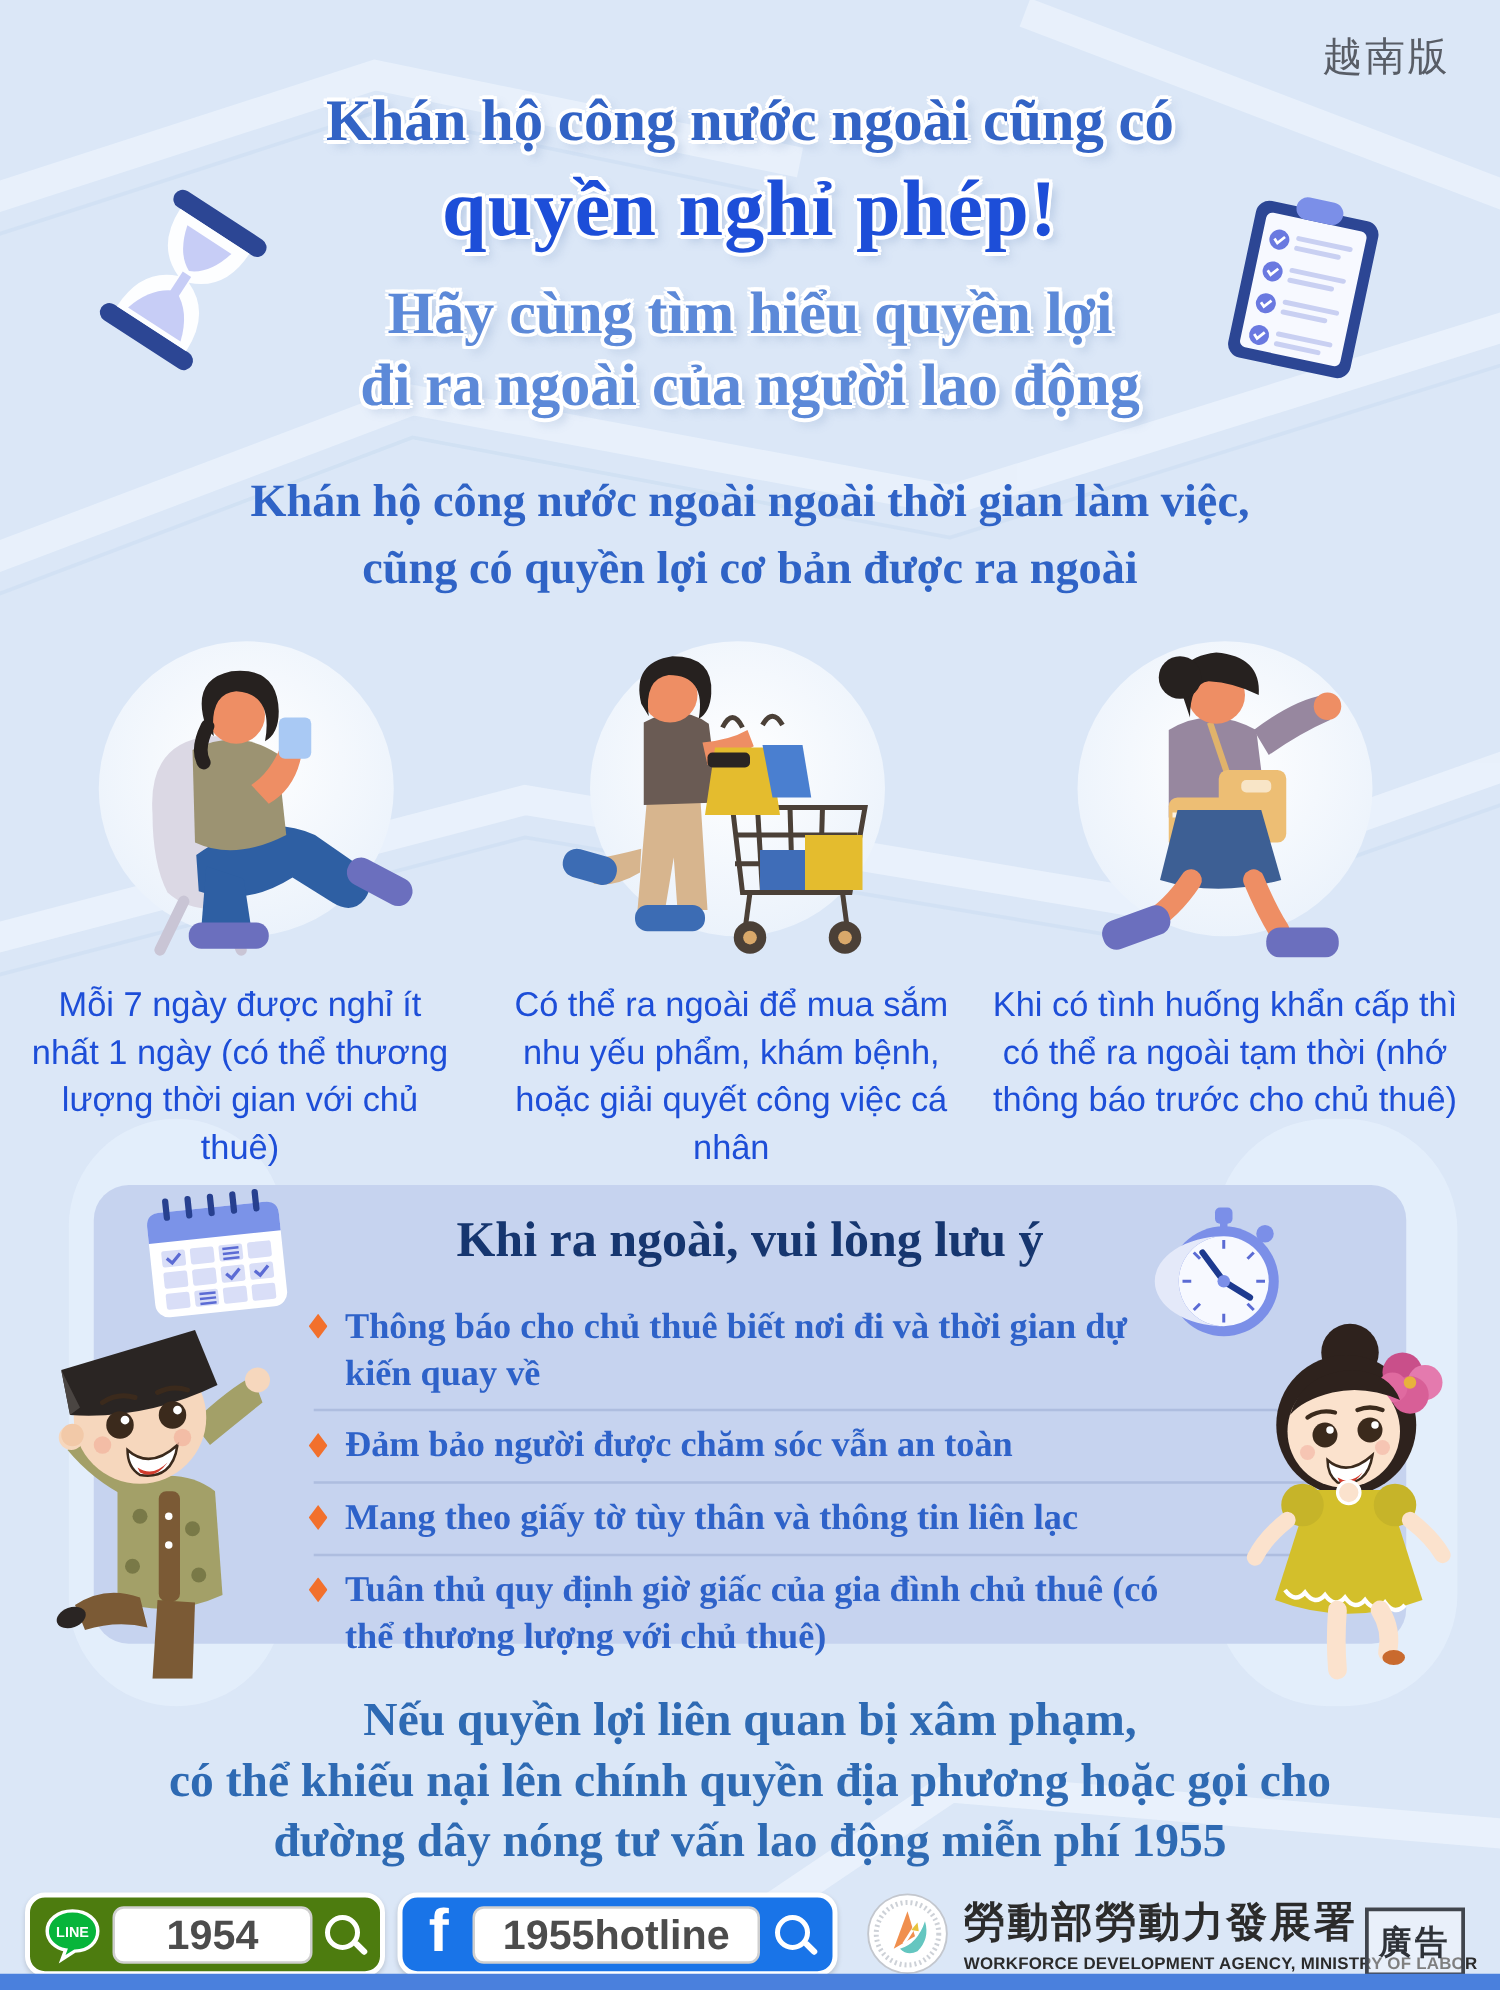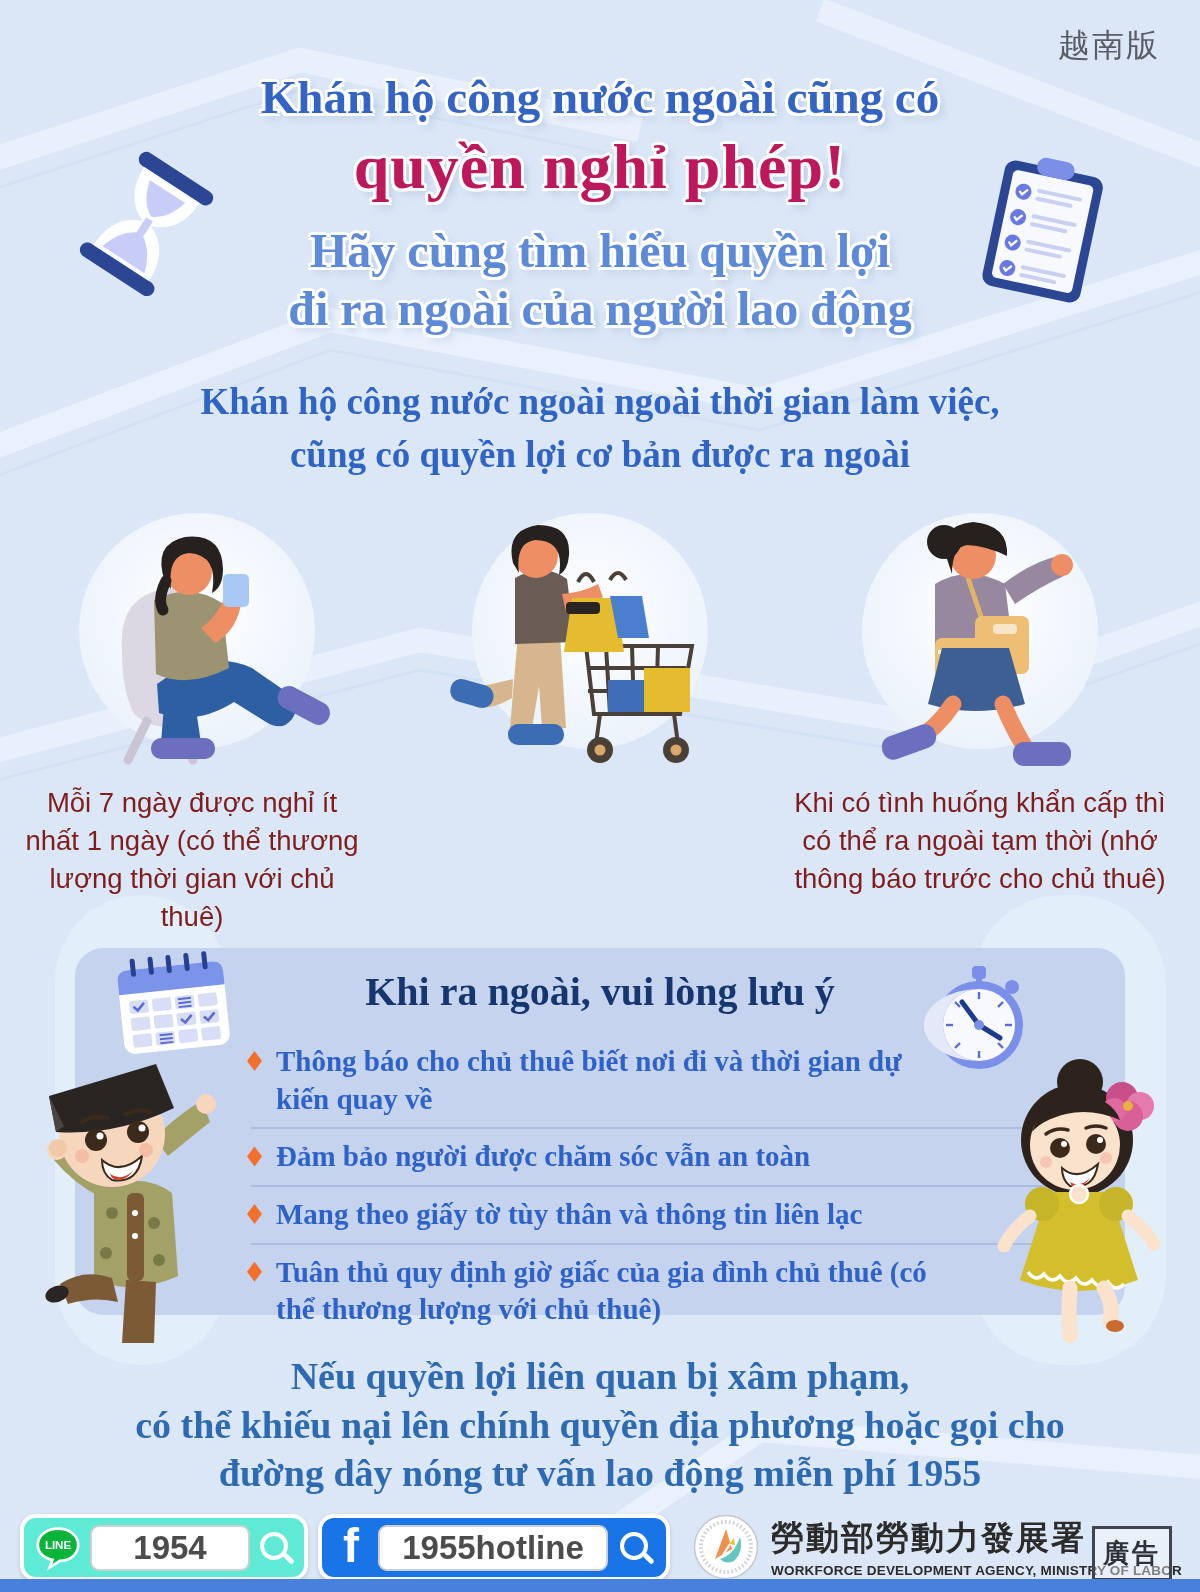--- a/index.html
+++ b/index.html
@@ -11,34 +11,34 @@
           2.5px 2.5px 0 #fff,-2.5px 2.5px 0 #fff,2.5px -2.5px 0 #fff,-2.5px -2.5px 0 #fff,
           5px 5px 8px rgba(110,140,190,.35); }
   .bg-pattern { position:absolute; inset:0; width:100%; height:100%; }
 
   .lang-badge { position:absolute; top:24px; right:40px; font-size:32px; color:#585d66;
                 font-family:"DejaVu Sans",sans-serif; letter-spacing:2px; }
 
   .title1 { position:absolute; top:56px;  left:0; width:100%; text-align:center;
             font-size:47px; color:#3263c5; }
   .title2 { position:absolute; top:116px; left:0; width:100%; text-align:center;
-            font-size:64px; color:#be185d; letter-spacing:1px; }
+            font-size:64px; color:#1d4ed8; letter-spacing:1px; }
   .subhead { position:absolute; top:208px; left:0; width:100%; text-align:center;
             font-size:48px; color:#5c89d8; line-height:1.2; }
   .intro { position:absolute; top:362px; left:0; width:100%; text-align:center;
            font-size:37px; color:#2f63c6; line-height:1.42; }
 
   .hourglass-wrap { position:absolute; left:76px; top:148px; }
   .clipboard-wrap { position:absolute; left:975px; top:150px; }
 
   .benefit { position:absolute; top:486px; display:flex; flex-direction:column; align-items:center; }
   .b1 { left:18px;  width:348px; }
   .b2 { left:402px; width:366px; }
   .b3 { left:788px; width:384px; }
-  .caption { margin-top:14px; font-size:27.5px; color:#7f1d1d; line-height:1.38; text-align:center; }
+  .caption { margin-top:14px; font-size:27.5px; color:#1d4ed8; line-height:1.38; text-align:center; }
 
   .notice-box { position:absolute; left:75px; top:948px; width:1050px; height:367px;
                 background:#c6d3ef; border-radius:28px; }
   .notice-title { margin-top:20px; text-align:center; font-size:40px; color:#16366f; }
   .notice-list { margin:28px 60px 0 172px; }
   .notice-item { display:flex; align-items:flex-start; }
   .diamond { flex:none; width:15px; height:20px; margin:8px 14px 0 0; background:#f2702c;
              clip-path:polygon(50% 0,100% 50%,50% 100%,0 50%); }
   .notice-text { font-size:29px; color:#2e62c9; line-height:1.3; max-width:655px;
                  font-family:"Liberation Serif","DejaVu Serif",serif; font-weight:700; }
@@ -46,21 +46,21 @@
 
   .calendar-wrap  { position:absolute; left:110px; top:946px; }
   .stopwatch-wrap { position:absolute; left:922px; top:958px; }
   .boy-wrap  { position:absolute; left:-6px;  top:1038px; }
   .girl-wrap { position:absolute; left:982px; top:1040px; }
 
   .complaint { position:absolute; top:1338px; left:0; width:100%; text-align:center;
                font-size:38px; color:#2e6ab3; line-height:1.28; }
 
   .line-btn { position:absolute; left:20px; top:1514px; width:288px; height:67px;
-              background:#5eead4; border:4px solid #fff; border-radius:16px;
+              background:#4d7c0f; border:4px solid #fff; border-radius:16px;
               display:flex; align-items:center; gap:8px; padding:0 10px;
               box-shadow:0 2px 4px rgba(0,0,0,.15); }
   .fb-btn   { position:absolute; left:318px; top:1514px; width:352px; height:67px;
               background:#1974e8; border:4px solid #fff; border-radius:16px;
               display:flex; align-items:center; gap:10px; padding:0 12px;
               box-shadow:0 2px 4px rgba(0,0,0,.15); }
   .srch { flex:1; height:46px; background:#fff; border:2px solid #cfcfcf; border-radius:9px;
           display:flex; align-items:center; justify-content:center;
           font-weight:700; font-size:33px; color:#4c4c4c; }
   .fb-f { width:34px; text-align:center; font-weight:700; font-size:48px; color:#fff;
@@ -220,20 +220,21 @@
         <path d="M142 108 Q164 106 178 98 L183 111 Q166 122 146 126 Z" fill="#ee8e64"></path>
         <path d="M158 96 Q166 80 174 96" stroke="#4b4037" stroke-width="4" fill="none"></path>
         <path d="M190 94 Q198 80 206 94" stroke="#4b4037" stroke-width="4" fill="none"></path>
         <path d="M152 112 L196 112 L204 166 L144 166 Z" fill="#e4bc2e"></path>
         <path d="M190 110 L222 110 L229 152 L198 152 Z" fill="#4a7fd0"></path>
         <rect x="146" y="116" width="34" height="12" rx="4" fill="#2a2523"></rect>
         <circle cx="116" cy="70" r="22" fill="#ee8e64"></circle>
         <path d="M93 77 Q85 44 118 39 Q151 39 149 69 Q148 84 139 89 Q145 54 115 54 Q95 57 99 87 Z" fill="#26211f"></path>
       </svg>
     </div>
+    <div class="caption">Có thể ra ngoài để mua sắm nhu yếu phẩm, khám bệnh, hoặc giải quyết công việc cá nhân</div>
   </div>
 
   <div class="benefit b3">
     <div>
       <svg width="330" height="280" viewBox="0 0 330 280">
         <defs>
             <radialGradient id="gw3" cx="50%" cy="42%" r="65%">
           <stop offset="0%" stop-color="#ffffff"></stop>
               <stop offset="100%" stop-color="#e9f1fb"></stop>
         </radialGradient>

